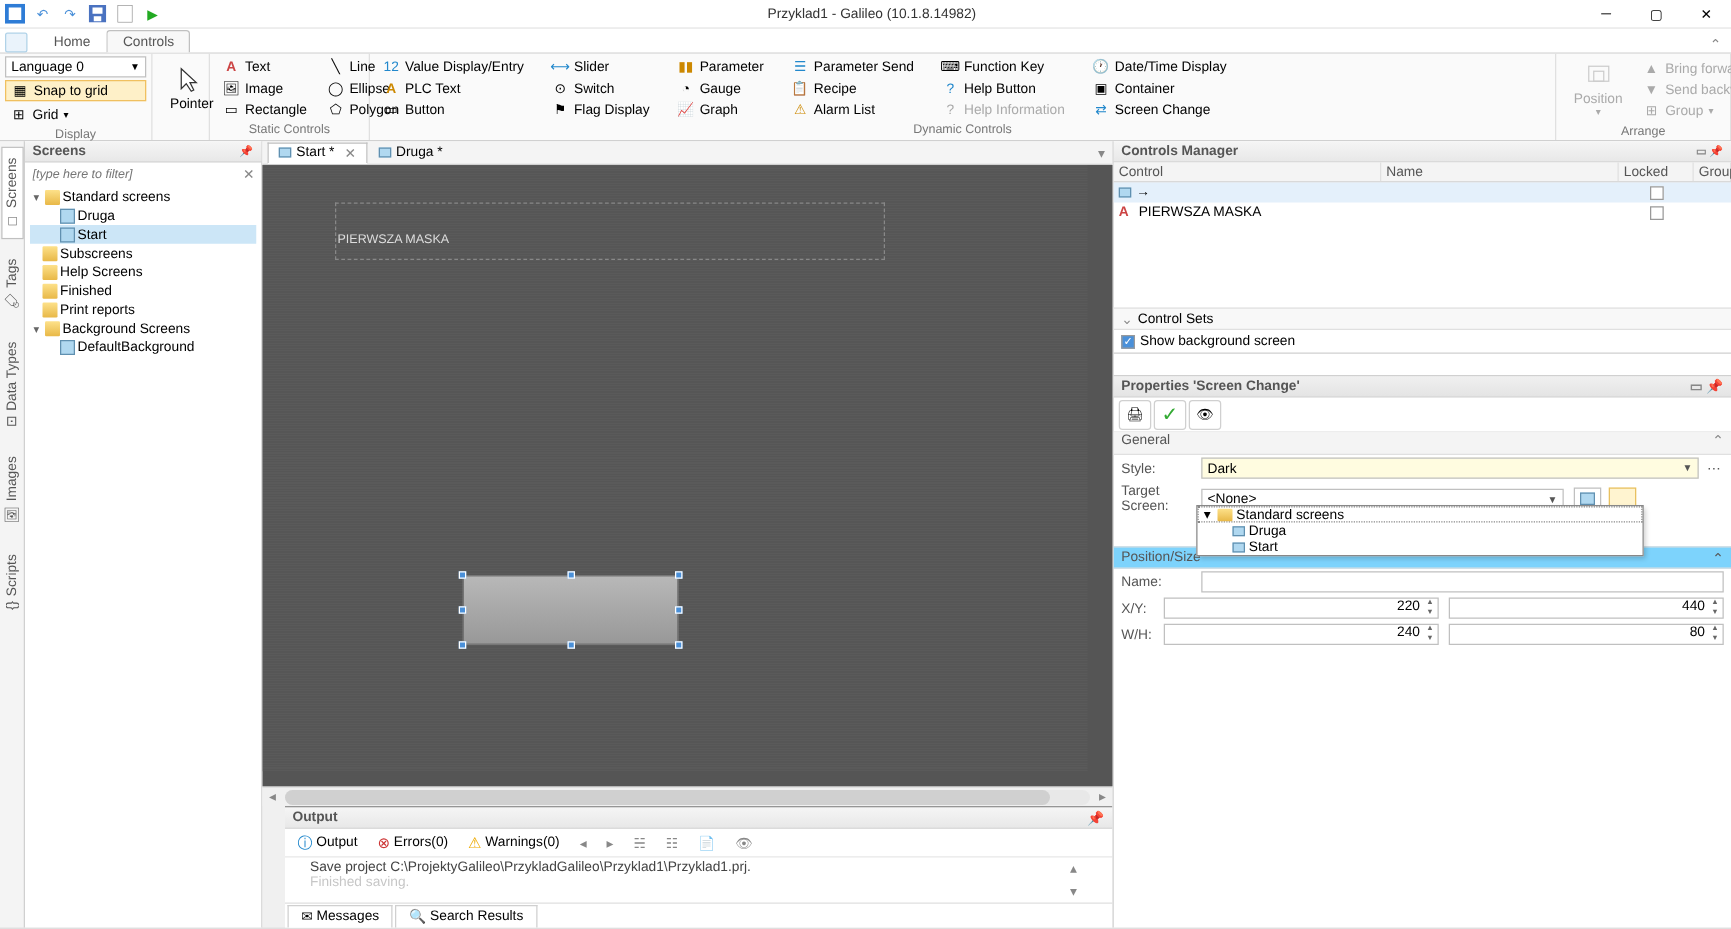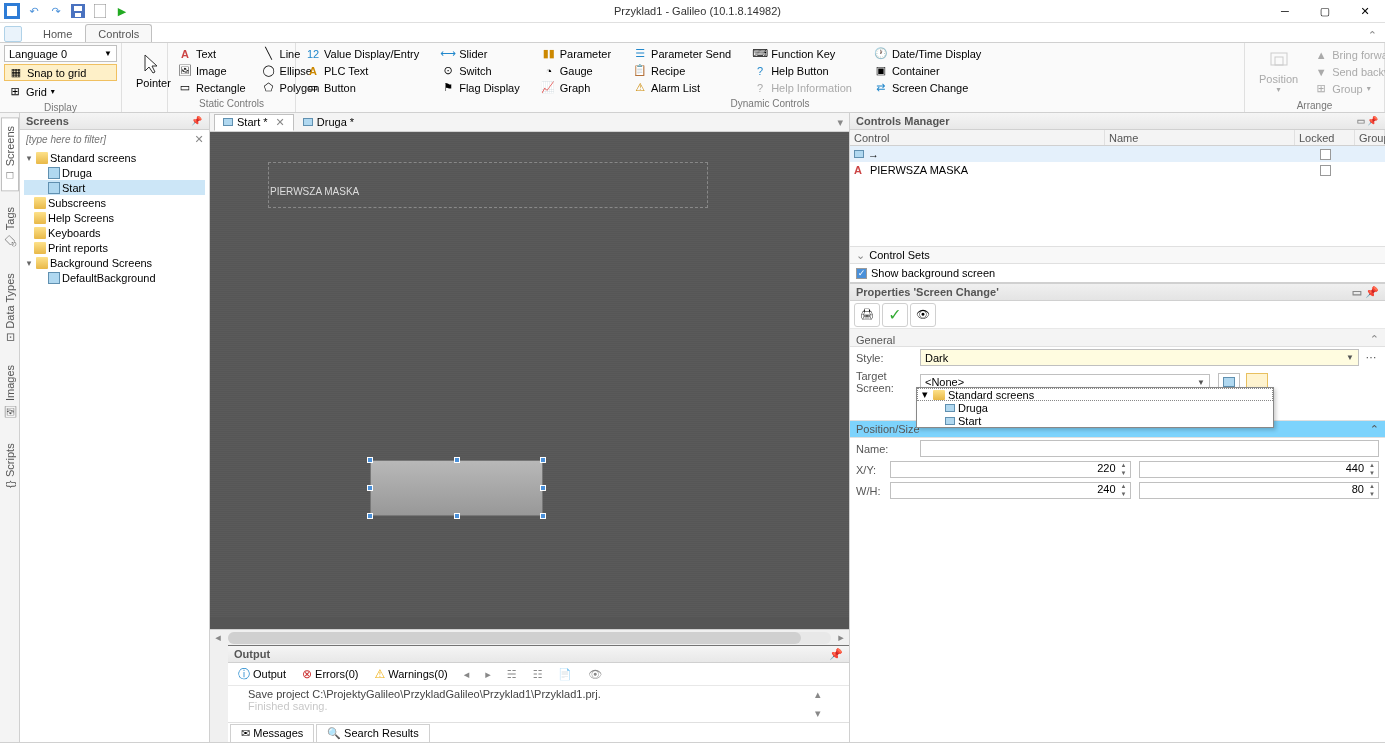--- a/index.html
+++ b/index.html
@@ -73,47 +73,47 @@
 .output-header { height:17px; background:linear-gradient(#f5f5f5,#e8e8e8); border-bottom:1px solid #d0d0d0; padding:0 6px; display:flex; align-items:center; font-weight:bold; color:#555;}
 .output-header .pin { margin-left:auto; color:#888; cursor:pointer;}
 .output-toolbar { height:23px; display:flex; align-items:center; gap:4px; padding:0 4px; border-bottom:1px solid #e8e8e8;}
 .out-btn { display:flex; align-items:center; gap:3px; padding:2px 6px; cursor:pointer; border-radius:2px;}
 .output-body { flex:1; padding:2px 20px; color:#444; overflow:hidden; font-size:10px; display:flex; }
 .output-body .msgs { flex:1;}
 .output-body .vscroll { width:14px; display:flex; flex-direction:column; justify-content:space-between; color:#888;}
 .output-bottom { height:20px; display:flex; align-items:center; border-top:1px solid #e0e0e0;}
 .out-tab { padding:2px 10px; border:1px solid #d0d0d0; border-bottom:none; margin-left:2px; cursor:pointer; display:flex; align-items:center; gap:3px;}
 
-.right-panel { width:536px; display:flex; flex-direction:column; border-left:1px solid #d0d0d0; background:#fff;}
+.right-panel { width:495px; display:flex; flex-direction:column; border-left:1px solid #d0d0d0; background:#fff;}
 .ctrl-mgr { border-bottom:1px solid #d0d0d0; display:flex; flex-direction:column; }
 .table-head { display:flex; height:16px; background:#f4f4f4; border-bottom:1px solid #d0d0d0;}
 .th { border-right:1px solid #e0e0e0; padding:0 4px; display:flex; align-items:center; color:#555;}
 .th.control { flex:1;}
 .th.name { width:190px;}
 .th.locked { width:60px;}
 .th.hide { width:30px;}
 .table-body { height:100px; }
 .trow { display:flex; height:16px; align-items:center;}
 .trow.sel { background:#e4f0fb;}
 .td { padding:0 4px; display:flex; align-items:center; gap:4px;}
 .td.control { flex:1;}
 .td.name { width:190px;}
 .td.locked { width:60px; justify-content:center;}
 .td.hide { width:30px;}
 .chk { width:11px; height:11px; border:1px solid #999; background:#fff;}
 
 .ctrl-sets { height:18px; border-top:1px solid #e0e0e0; border-bottom:1px solid #e0e0e0; display:flex; align-items:center; padding:0 6px; background:#f8f8f8; cursor:pointer;}
 .bg-check { height:18px; display:flex; align-items:center; padding:0 6px; gap:4px;}
 
-.props-panel { flex:1; display:flex; flex-direction:column;}
+.props-panel { flex:1; display:flex; flex-direction:column;margin-top:17px;}
 .props-header { height:18px; background:linear-gradient(#f0f0f0,#e4e4e4); border-top:1px solid #d0d0d0; border-bottom:1px solid #d0d0d0; padding:0 6px; display:flex; align-items:center; font-weight:bold; color:#555;}
 .props-header .pin { margin-left:auto; color:#888; cursor:pointer;}
 .props-toolbar { height:28px; display:flex; align-items:center; gap:2px; padding:0 4px; border-bottom:1px solid #e8e8e8;}
 .ptbtn { width:26px; height:24px; border:1px solid #d0d0d0; border-radius:3px; display:flex; align-items:center; justify-content:center; cursor:pointer; background:#fff;}
-.section-hdr { height:18px; background:#f4f4f4; border-bottom:1px solid #e0e0e0; padding:0 6px; display:flex; align-items:flex-end; color:#555;}
+.section-hdr { height:18px; background:#f4f4f4; border-bottom:1px solid #e0e0e0; padding:0 6px; display:flex; align-items:flex-start; color:#555;}
 .section-hdr .collapse { margin-left:auto; color:#888;}
 .prop-row { display:flex; align-items:center; padding:2px 6px; gap:4px; min-height:20px;}
 .prop-label { width:60px; color:#555;}
 .prop-field { flex:1; height:17px; border:1px solid #c0c0c0; background:#fff; padding:0 4px; display:flex; align-items:center;}
 .prop-field.yellow { background:#fffce0;}
 .dd-arrow { margin-left:auto; color:#555; font-size:8px;}
 .dots { width:16px; text-align:center; color:#555; cursor:pointer;}
 
 .dropdown-list { position:absolute; background:#fff; border:1px solid #888; font-size:10px; z-index:100; box-shadow:2px 2px 4px rgba(0,0,0,0.2);}
 .dd-item { padding:1px 4px; display:flex; align-items:center; gap:3px; cursor:pointer; height:13px;}
@@ -403,21 +403,21 @@
       <div class="tree-item" style="padding-left:10px">
           <span class="tico folder-ico"></span>
           <span>Subscreens</span>
         </div>
       <div class="tree-item" style="padding-left:10px">
           <span class="tico folder-ico"></span>
           <span>Help Screens</span>
         </div>
       <div class="tree-item" style="padding-left:10px">
           <span class="tico folder-ico"></span>
-          <span>Keyboards</span>
+          <span>Finished</span>
         </div>
       <div class="tree-item" style="padding-left:10px">
           <span class="tico folder-ico"></span>
           <span>Print reports</span>
         </div>
       <div class="tree-item" style="padding-left:0">
           <span class="exp">▾</span>
           <span class="tico folder-ico"></span>
           <span>Background Screens</span>
         </div>

